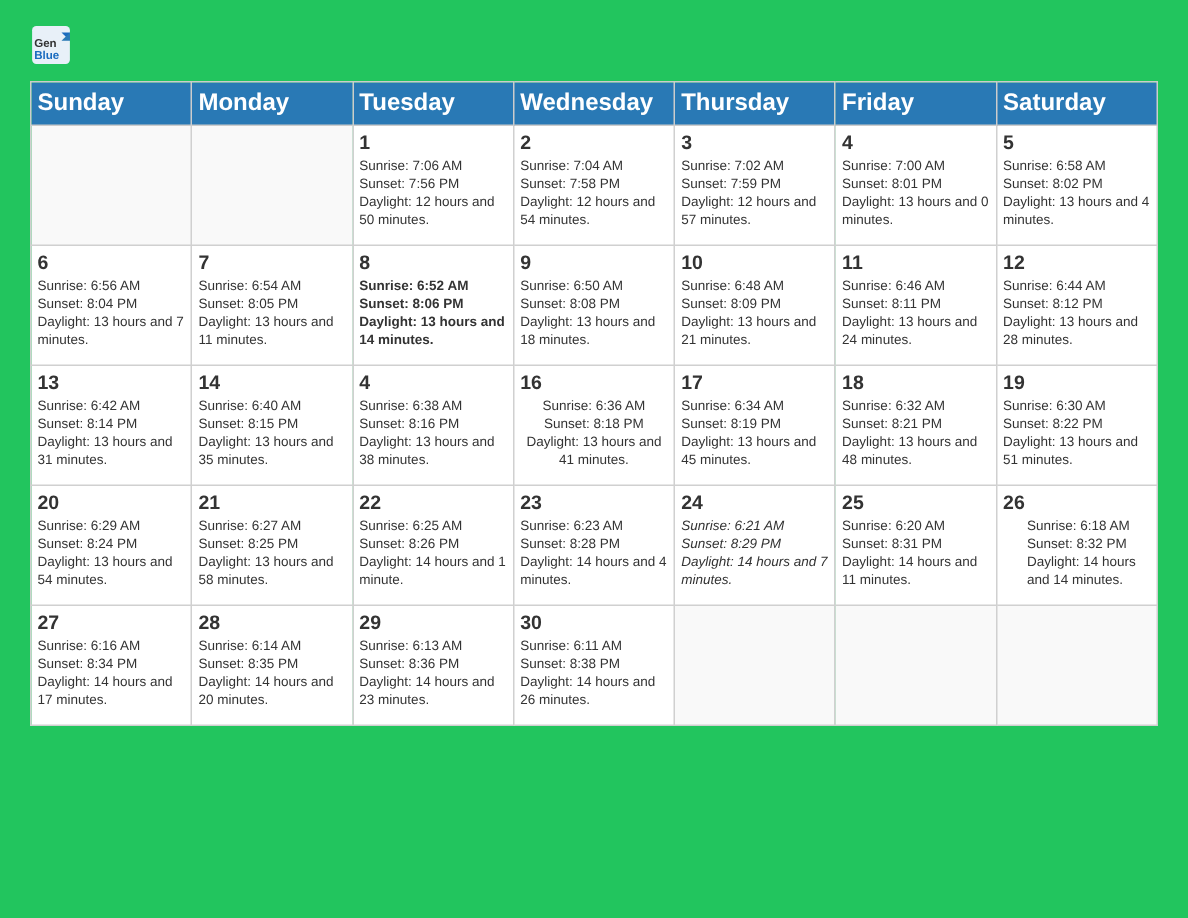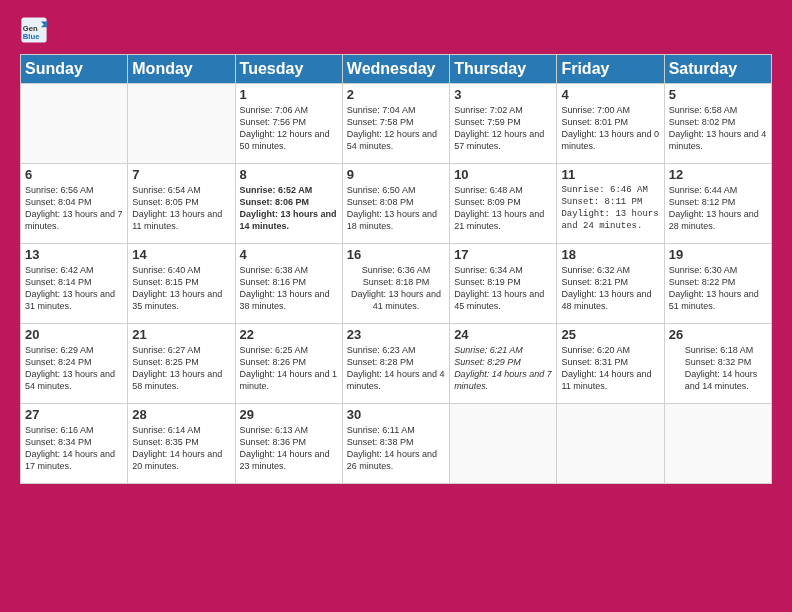--- a/index.html
+++ b/index.html
@@ -6,21 +6,21 @@
     body {
       font-family: Arial, sans-serif;
       background: #fff;
       width: 792px;
       height: 612px;
       overflow: hidden;
     }
     .page {
       width: 792px;
       min-height: 612px;
-      background: #be185d;
+      background: #22c55e;
       padding: 16px 20px 10px 20px;
     }
     .header {
       display: flex;
       justify-content: space-between;
       align-items: flex-start;
       margin-bottom: 10px;
     }
     .logo {
       display: flex;
@@ -191,21 +191,21 @@
 Daylight: 13 hours and 18 minutes.</div>
           </td>
           <td>
             <span class="day-num">10</span>
             <div class="cell-info" style="white-space: pre-line;">Sunrise: 6:48 AM
 Sunset: 8:09 PM
 Daylight: 13 hours and 21 minutes.</div>
           </td>
           <td>
             <span class="day-num">11</span>
-            <div class="cell-info" style="white-space: pre-line; font-family: Liberation Mono, monospace;">Sunrise: 6:46 AM
+            <div class="cell-info" style="white-space: pre-line;">Sunrise: 6:46 AM
 Sunset: 8:11 PM
 Daylight: 13 hours and 24 minutes.</div>
           </td>
           <td>
             <span class="day-num">12</span>
             <div class="cell-info" style="white-space: pre-line;">Sunrise: 6:44 AM
 Sunset: 8:12 PM
 Daylight: 13 hours and 28 minutes.</div>
           </td>
         </tr>

